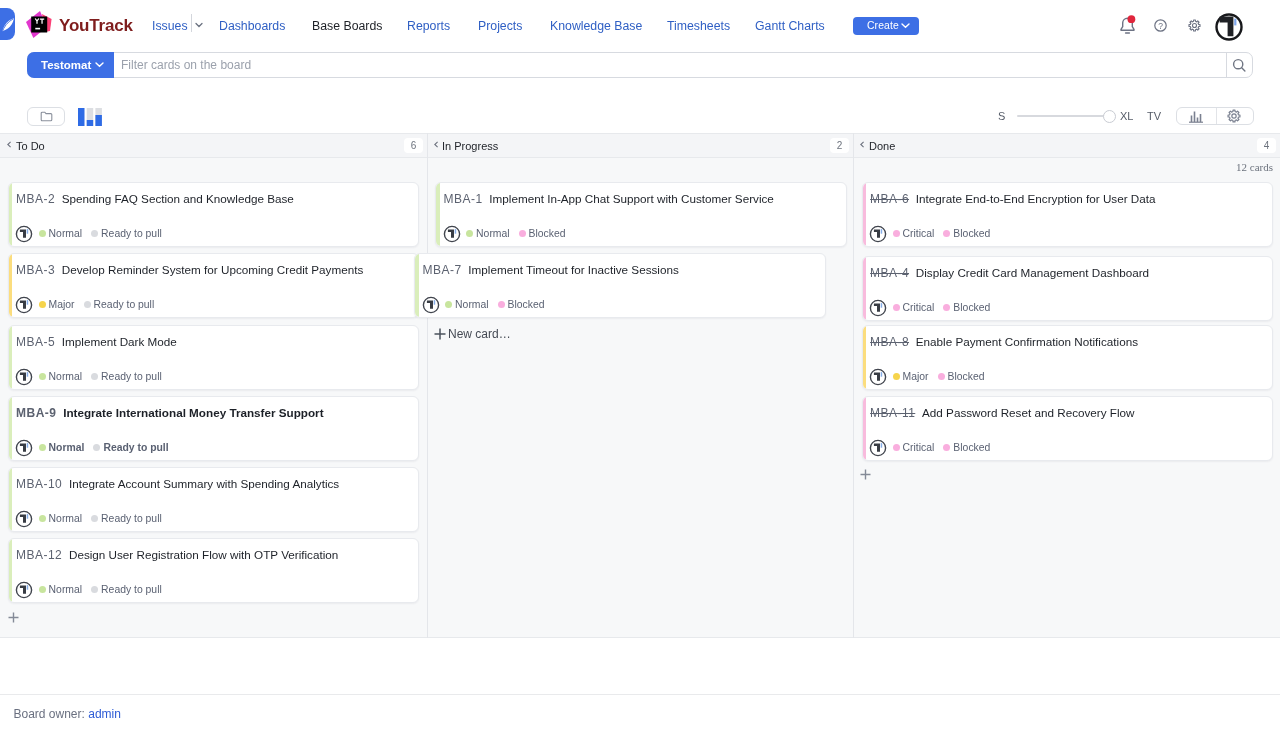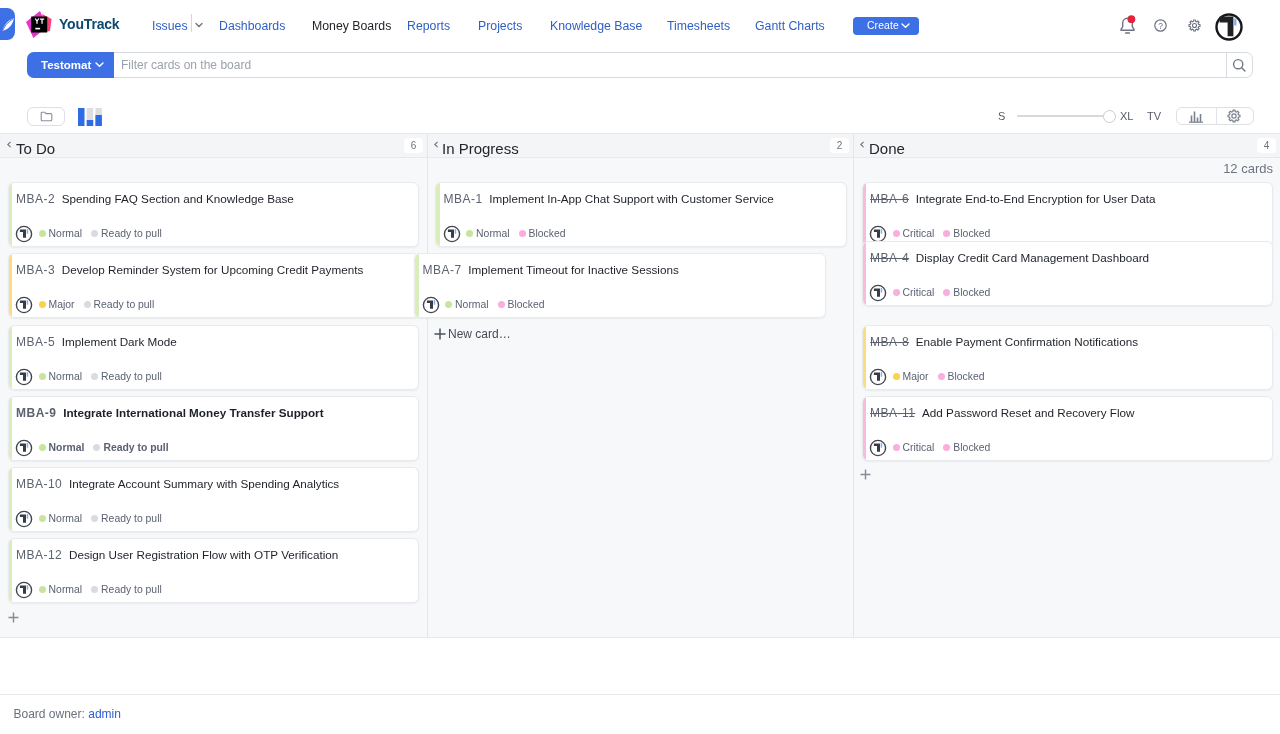--- a/index.html
+++ b/index.html
@@ -1,42 +1,42 @@
 <!DOCTYPE html>
 <html><head>
 <meta charset="utf-8">
 <style>
 * { margin:0; padding:0; box-sizing:border-box; }
 html,body { width:1280px; height:734px; background:#fff; font-family:"Liberation Sans", sans-serif; position:relative; overflow:hidden; }
 .abs { position:absolute; }
 
 .sidebtn { position:absolute; left:-17px; top:8px; width:32px; height:32px; background:#3D6FE5; border-radius:8px; }
-.logo-text { position:absolute; left:59px; top:15.5px; font-size:14px; font-weight:700; color:#0c4a6e; letter-spacing:-0.2px; }
+.logo-text { position:absolute; left:59px; top:15.5px; font-size:17px; font-weight:700; color:#7f1d1d; letter-spacing:-0.2px; }
 .nav a { position:absolute; top:19px; font-size:12.3px; color:#2F5FC4; text-decoration:none; white-space:nowrap; }
 .nav a.dark { color:#1e2127; }
 .navdiv { position:absolute; left:191px; top:14px; width:1px; height:18px; background:#d3d6dc; }
 .createbtn { position:absolute; left:853px; top:16.5px; width:66px; height:18.5px; background:#3D6FE5; border-radius:4px; color:#fff; font-size:10.4px; text-align:left; padding-left:14px; line-height:18.5px; letter-spacing:0.1px; }
 
 .filterwrap { position:absolute; left:27px; top:52px; width:1226px; height:26px; border:1px solid #d7dae0; border-radius:7px; background:#fff; }
 .testomat { position:absolute; left:27px; top:52px; width:87px; height:26px; background:#3D6FE5; border-radius:7px 0 0 7px; color:#fff; font-weight:700; font-size:11.5px; line-height:26px; padding-left:14px; }
 .filter-ph { position:absolute; left:121px; top:52px; height:26px; line-height:26px; font-size:12px; color:#9ba1ac; }
 .searchseg { position:absolute; left:1226px; top:52px; width:27px; height:26px; border-left:1px solid #d7dae0; }
 
 .folderbtn { position:absolute; left:27px; top:107px; width:38px; height:19px; border:1px solid #dcdfe4; border-radius:6px; background:#fff; }
 .ctrl-label { position:absolute; font-size:11px; color:#565c68; }
 .btngroup { position:absolute; left:1176px; top:107px; width:78px; height:18px; border:1px solid #dcdfe4; border-radius:6px; background:#fff; }
 .btngroup .mid { position:absolute; left:39px; top:0; width:1px; height:16px; background:#e2e4e8; }
 
 .headband { position:absolute; left:0; top:133px; width:1280px; height:25px; background:#f4f5f7; border-top:1px solid #e7e9ec; border-bottom:1px solid #e7e9ec; }
 .colarea { position:absolute; left:0; top:158px; width:1280px; height:480px; background:#f7f8f9; border-bottom:1px solid #e7e9ec; }
 .coldiv { position:absolute; top:133px; width:1px; height:505px; background:#e4e6ea; }
-.htitle { position:absolute; top:139.5px; font-size:15px; color:#23262c; }
+.htitle { position:absolute; top:139.5px; font-size:11px; color:#23262c; }
 .hcount { position:absolute; top:138px; width:19px; height:15px; background:#fff; border-radius:4px; font-size:10px; color:#6d737e; text-align:center; line-height:15px; }
 .chev { position:absolute; width:7px; height:7px; }
-.cards12 { position:absolute; top:161px; right:7px; font-size:13px; color:#6d737e; }
+.cards12 { position:absolute; top:161px; right:7px; font-size:11px; color:#6d737e;font-family:Liberation Serif, serif; }
 
 .card { position:absolute; width:411.5px; height:65px; background:#fff; border:1px solid #e8eaee; border-radius:6px; box-shadow:0 1px 2px rgba(30,40,60,0.06); overflow:hidden; }
 .card .strip { position:absolute; left:0; top:0; width:3.5px; height:65px; }
 .card .line1 { position:absolute; left:7.6px; top:7.5px; height:14px; line-height:14px; white-space:nowrap; }
 .cid { font-size:12px; letter-spacing:0.45px; color:#5c6270; }
 .cid.done { text-decoration:line-through; }
 .ctitle { font-size:11.7px; color:#1d2128; margin-left:6.8px; }
 .crow { position:absolute; left:6.6px; top:41.5px; height:18px; display:flex; align-items:center; white-space:nowrap; }
 .dot { display:inline-block; width:7px; height:7px; border-radius:50%; margin-right:3px; }
 .lbl { font-size:10.4px; color:#5a6172; margin-right:9px; }
@@ -66,21 +66,21 @@
   <polygon points="18,8 27.6,13 26,25 21,26" fill="#FB4077"></polygon>
   <rect x="7.2" y="10.5" width="16" height="16" fill="#000"></rect>
   <path d="M11.2 12.5l1.8 2.5 1.8-2.5M13 15v2.8" stroke="#fff" stroke-width="1.25" fill="none"></path>
   <path d="M15.9 13.05h4.3M18.05 12.5v5.3" stroke="#fff" stroke-width="1.25" fill="none"></path>
   <rect x="11.3" y="21.8" width="4.8" height="1.6" fill="#fff"></rect>
 </svg>
 <div class="logo-text">YouTrack</div>
 <div class="nav">
   <a style="left:152px;">Issues</a>
   <a style="left:219px;">Dashboards</a>
-  <a class="dark" style="left:312px;">Money Boards</a>
+  <a class="dark" style="left:312px;">Base Boards</a>
   <a style="left:407px;">Reports</a>
   <a style="left:478px;">Projects</a>
   <a style="left:550px;text-align:right;">Knowledge Base</a>
   <a style="left:667px;">Timesheets</a>
   <a style="left:755px;">Gantt Charts</a>
 </div>
 <div class="navdiv"></div>
 <svg class="abs" style="left:194px; top:21px;" width="10" height="8" viewBox="0 0 10 8">
     <path d="M2 2.5l3 3 3-3" stroke="#6b7280" stroke-width="1.3" fill="none" stroke-linecap="round"></path>
   </svg>
@@ -306,21 +306,21 @@
         <circle cx="9" cy="9" r="7.6" fill="#fff" stroke="#41454e" stroke-width="1.4"></circle>
         <path d="M4.9 4.4h6.1v8.4h-3V7.1H4.9z" fill="#383c44"></path>
         <rect x="11.7" y="4.1" width="1.5" height="4.6" fill="#88aee8"></rect>
       </svg>
       <span class="dot g-crit"></span>
       <span class="lbl">Critical</span>
       <span class="dot g-block"></span>
       <span class="lbl">Blocked</span>
     </div>
 </div>
-<div class="card" style="left:861.5px; top:241px;padding-left:36px;">
+<div class="card" style="left:861.5px; top:256px;padding-left:36px;">
     <div class="strip s-crit"></div>
   <div class="line1"><span class="cid done">MBA-4</span><span class="ctitle">Display Credit Card Management Dashboard</span></div>
   <div class="crow">
       <svg width="18" height="18" viewBox="0 0 18 18" style="margin-right:5.5px;">
         <circle cx="9" cy="9" r="7.6" fill="#fff" stroke="#41454e" stroke-width="1.4"></circle>
         <path d="M4.9 4.4h6.1v8.4h-3V7.1H4.9z" fill="#383c44"></path>
         <rect x="11.7" y="4.1" width="1.5" height="4.6" fill="#88aee8"></rect>
       </svg>
       <span class="dot g-crit"></span>
       <span class="lbl">Critical</span>

